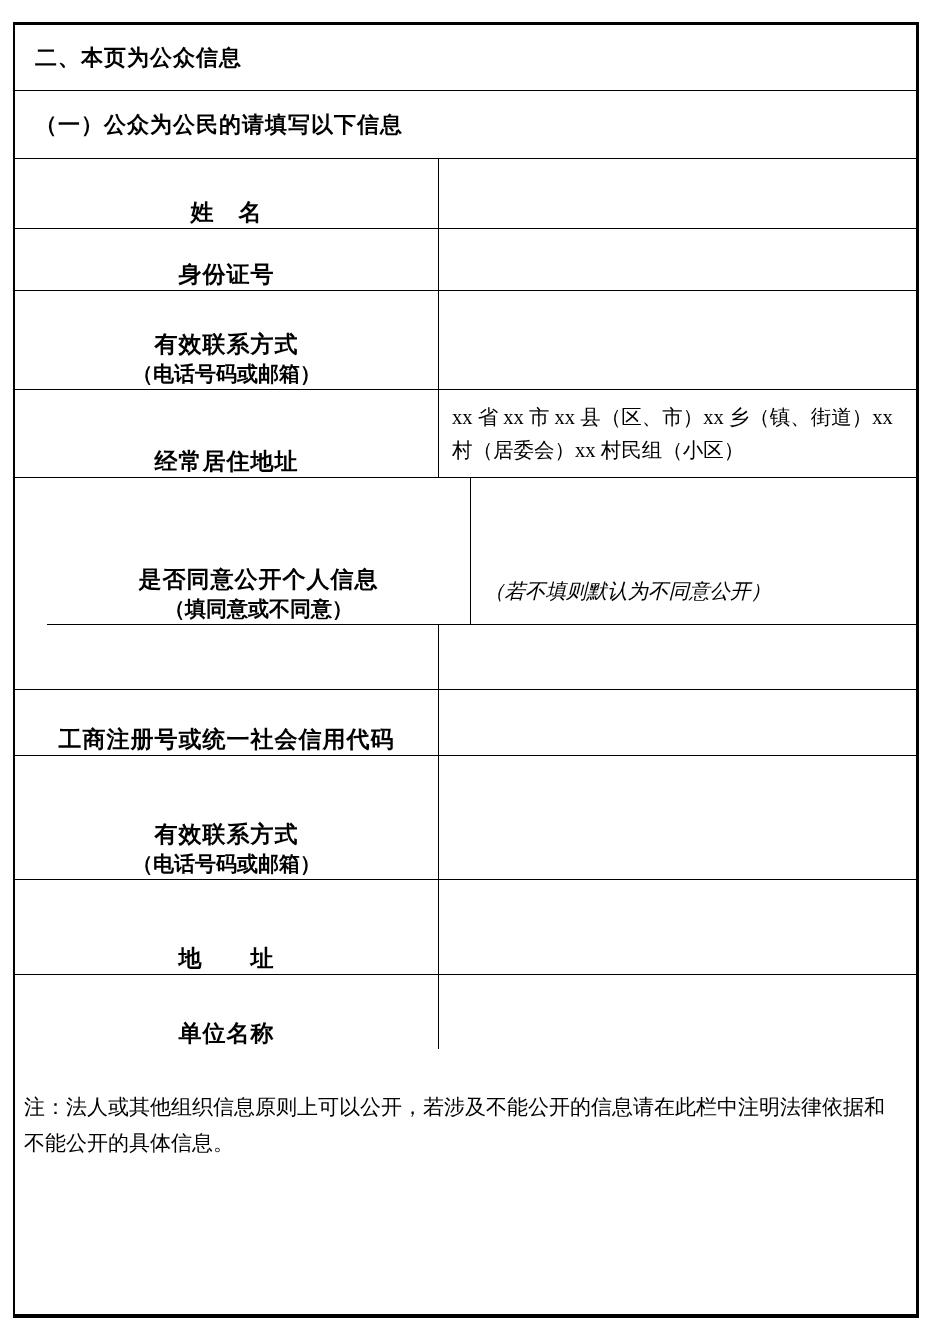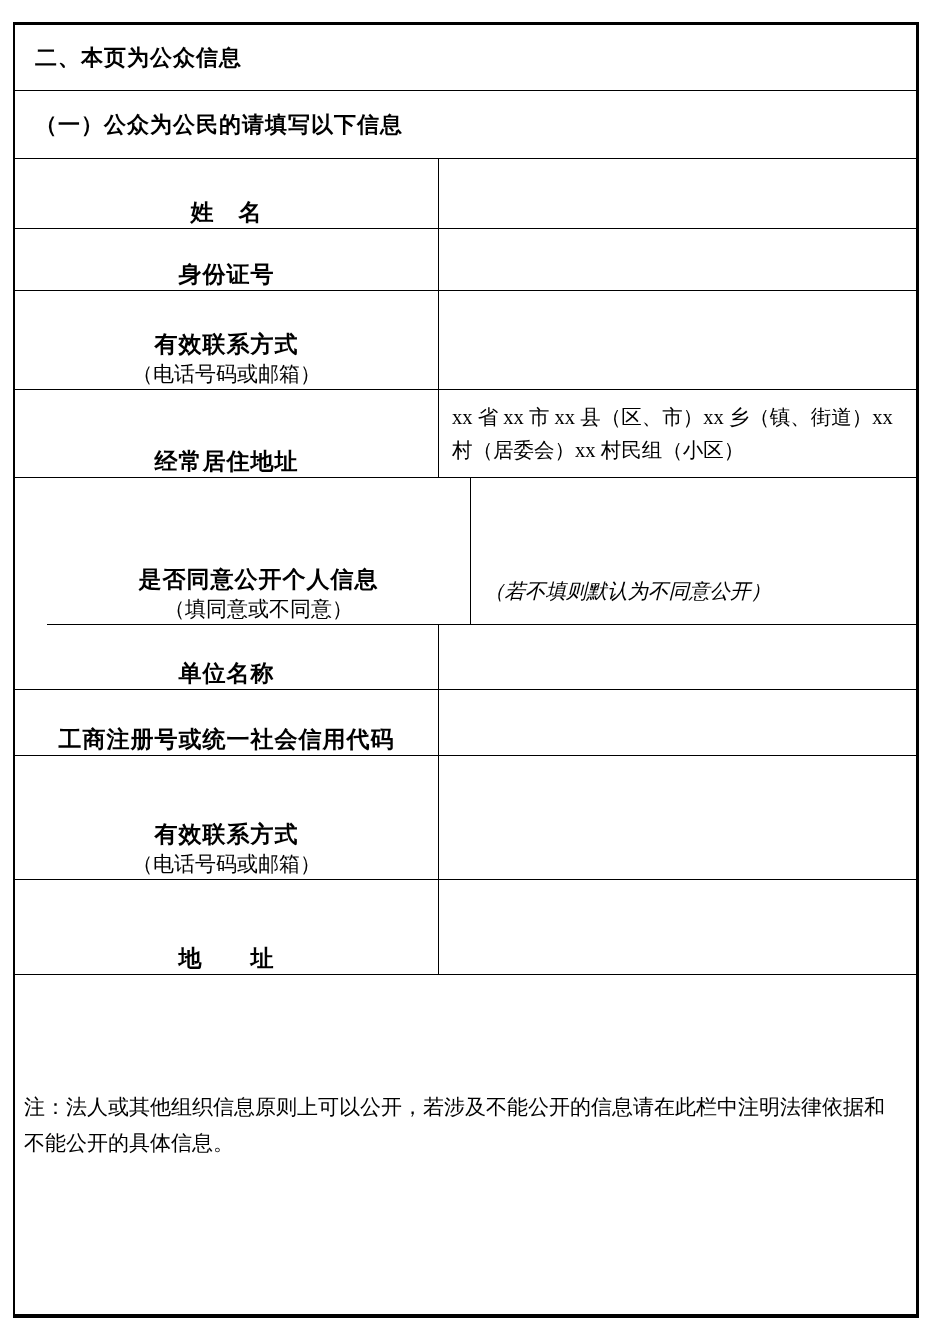--- a/index.html
+++ b/index.html
@@ -40,21 +40,21 @@
   .row:last-child { border-bottom: none; flex: 1 1 auto; justify-content: center; }
 
   .r-h1  { height: 66px; }
   .r-h2  { height: 68px; }
   .r-3   { height: 70px; }
   .r-4   { height: 62px; }
   .r-5   { height: 99px; }
   .r-6   { height: 88px; }
   .r-7   { height: 147px; margin-left: 32px; }
   .r-h3  { height: 73px; }
-  .r-9   { height: 65px; }
+  .r-9   { height: 65px; flex-direction: column; }
   .r-10  { height: 66px; }
   .r-11  { height: 124px; }
   .r-12  { height: 95px; }
 
   .section-cell {
     flex: 1;
     display: flex;
     align-items: center;
     box-sizing: border-box;
     padding-left: 20px;
@@ -73,21 +73,21 @@
     align-items: center;
     text-align: center;
   }
   .lcell .label {
     font-weight: bold;
     font-size: 23px;
     letter-spacing: 1px;
     line-height: 30px;
   }
   .lcell .sublabel {
-    font-weight: normal;
+    font-weight: bold;
     font-size: 21px;
     line-height: 29px;
   }
   .rcell {
     flex: 1;
     box-sizing: border-box;
     display: flex;
     align-items: center;
     font-size: 20.5px;
     line-height: 33px;

